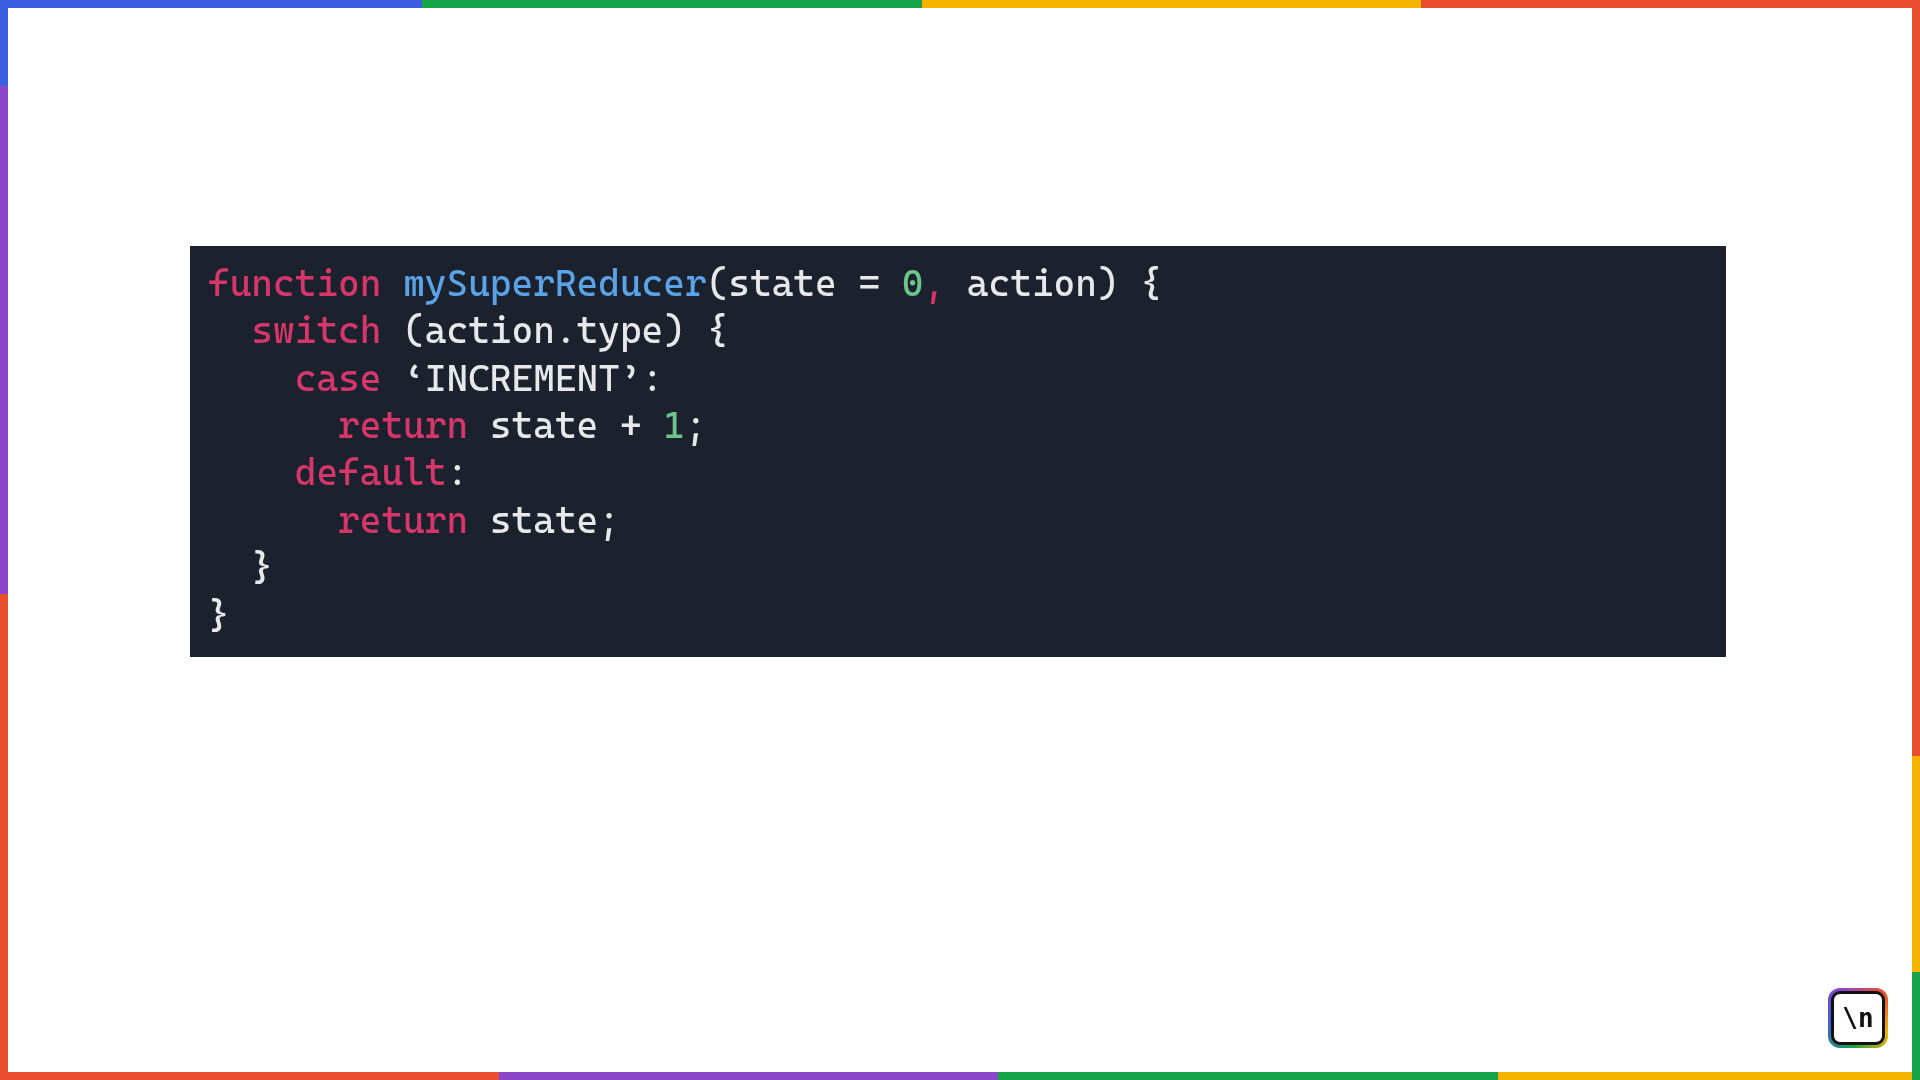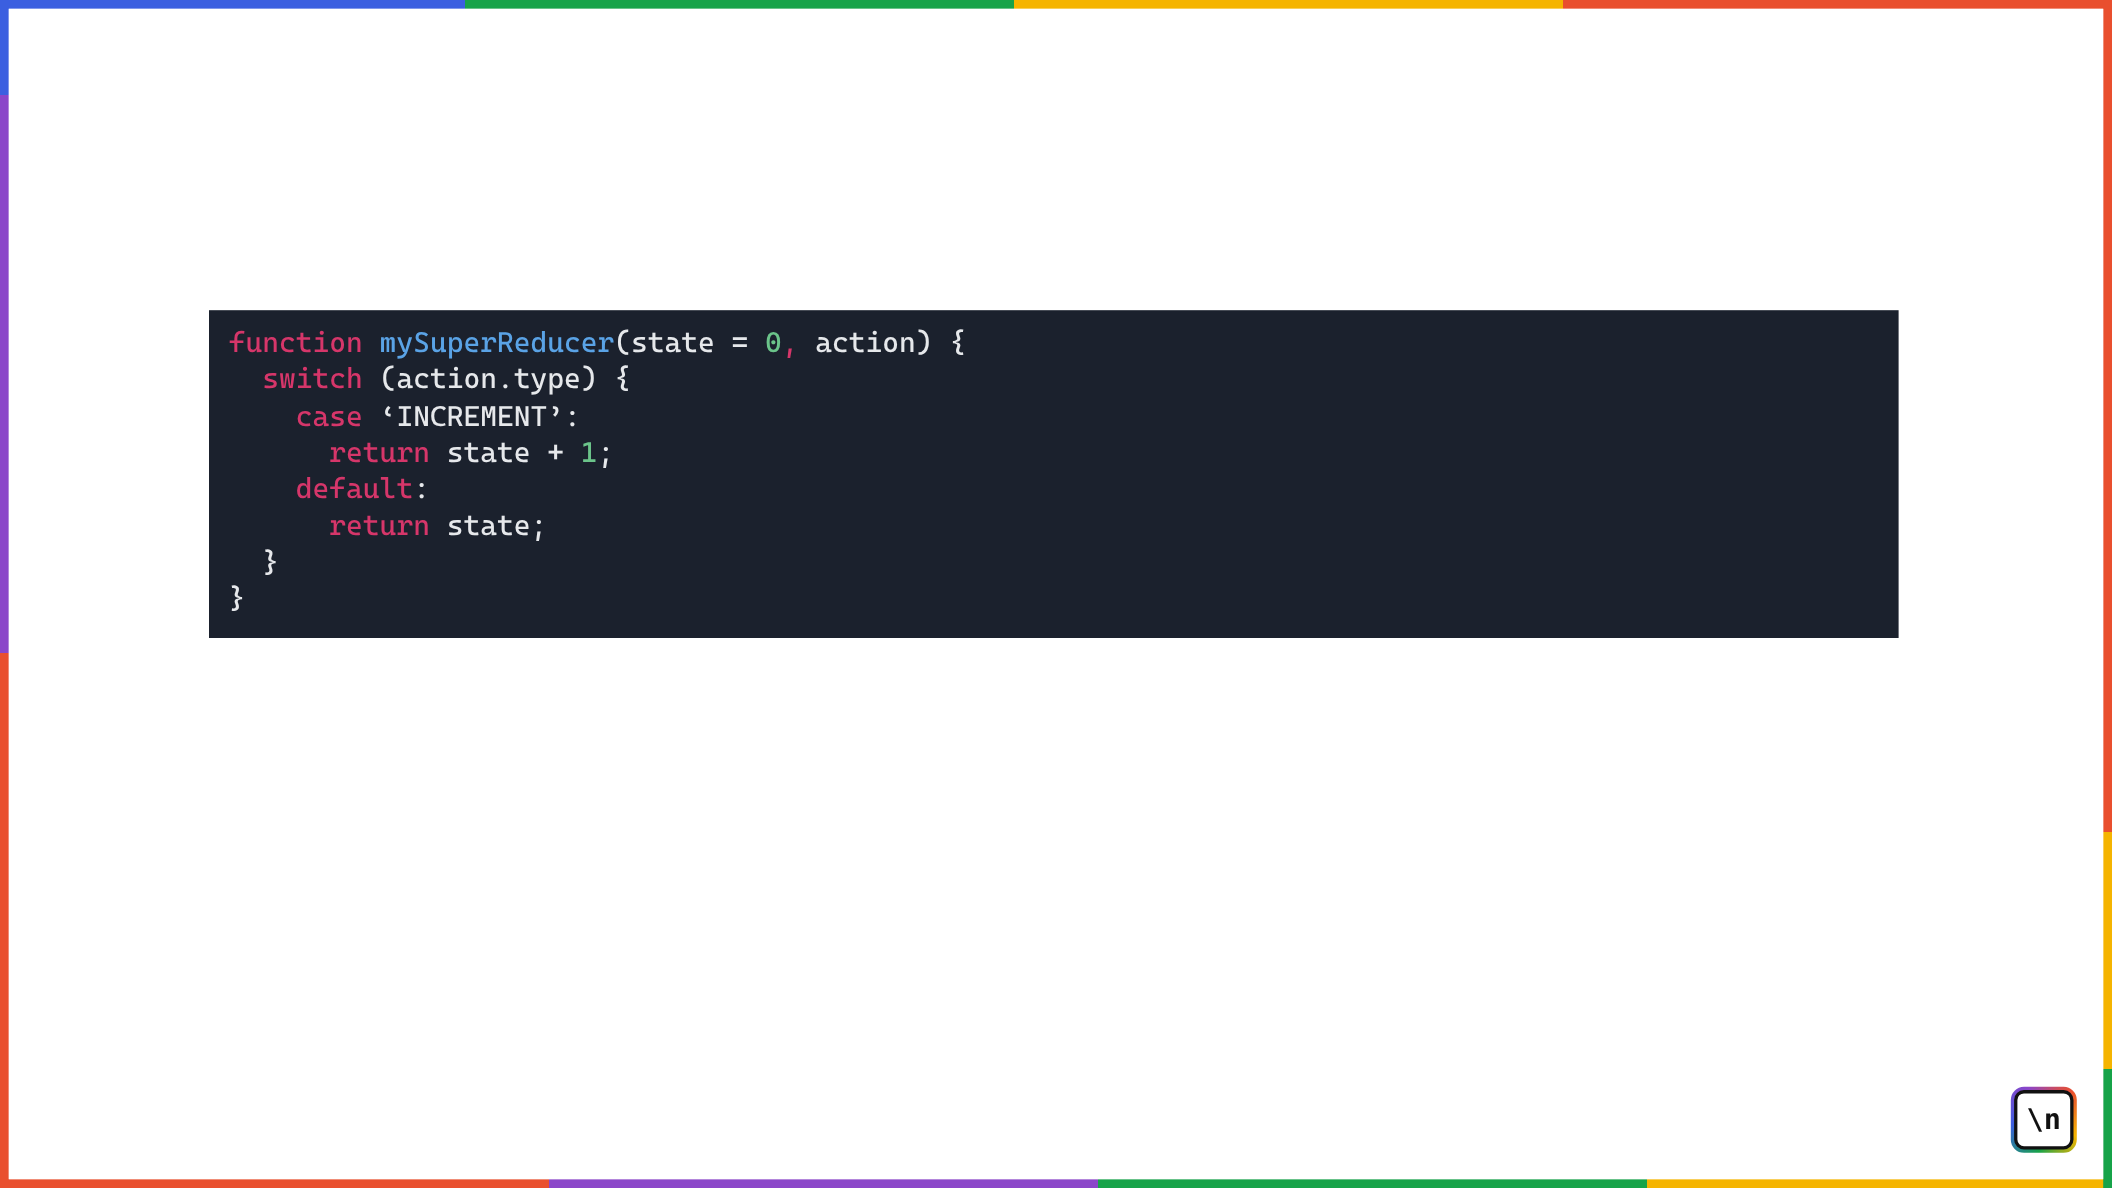--- a/index.html
+++ b/index.html
@@ -27,27 +27,26 @@
     background: #ffffff;
   }
 
   .code-block {
     position: absolute;
     top: 238px;
     left: 182px;
     width: 1536px;
     background: #1b212d;
     padding: 14px 6px 18px 18px;
-    font-size: 26px;
+    font-size: 37px;
     line-height: 1.28;
     color: #e6e8eb;
     white-space: pre;
     font-family: ui-monospace, "SF Mono", "Cascadia Code", "Fira Code", Menlo, Consolas, monospace;
     font-weight: 500;
-    margin-top: 36px;
   }
 
   .tok-kw   { color: #d6366a; }   
   .tok-fn   { color: #5aa3e6; }   
   .tok-num  { color: #6bc48a; }   
   .tok-str  { color: #e6e8eb; }   
   .tok-pn   { color: #e6e8eb; }   
   .tok-comma{ color: #d6366a; }
 
   

